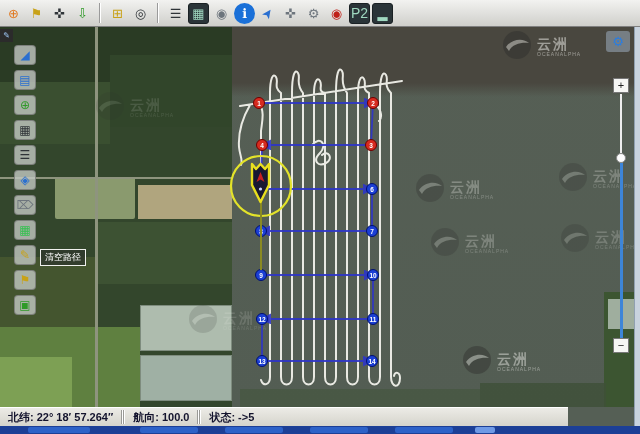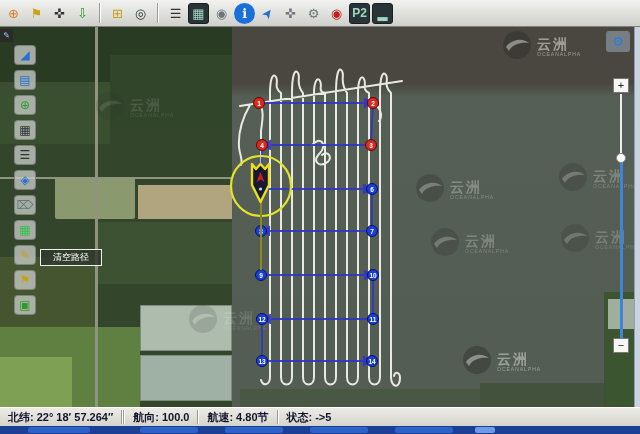--- a/index.html
+++ b/index.html
@@ -11,38 +11,38 @@
     background:linear-gradient(#f2f2f0,#cfcfcb);border-bottom:1px solid #7f7f7f;
     display:flex;align-items:center;padding:0 3px;gap:2px;}
   .tb-btn{width:21px;height:21px;display:flex;align-items:center;justify-content:center;
     font-size:13px;border-radius:3px;cursor:pointer;}
   .tb-sep{width:2px;height:20px;margin:0 4px;border-left:1px solid #9a9a9a;border-right:1px solid #fff;}
   .c-orange{color:#e07820}.c-yellow{color:#c8a218}.c-dark{color:#2f3438}
   .c-green{color:#2f9a28}.c-gray{color:#6d757d}.c-blue{color:#2a6fd0}
   .c-red{color:#c02018}.c-greenish{color:#35c050}
   .tile-dark{background:#2a3438;color:#9fd8c0;border:1px solid #1a2124;}
   .tile-blue{background:#1a70d8;color:#fff;border-radius:50%;}
-  .small-text{font-size:12px;font-weight:bold;}
+  .small-text{font-size:14px;font-weight:normal;}
   .rot-up{transform:rotate(-55deg);}
 
   
   .map{position:absolute;left:0;top:27px;width:640px;height:380px;overflow:hidden;}
   .terr{position:absolute;}
   .overlay{position:absolute;left:0;top:0;pointer-events:none;}
 
   
   .wm{position:absolute;display:flex;align-items:center;gap:5px;pointer-events:none;}
   .wm-t b{display:block;color:#f2f2ee;font-size:14px;font-weight:bold;letter-spacing:2px;line-height:14px;}
   .wm-t i{display:block;color:#e8e8e4;font-style:normal;font-size:5px;letter-spacing:1px;line-height:6px;}
 
   
   .sb-btn{position:absolute;left:14px;width:22px;height:20px;display:flex;align-items:center;
     justify-content:center;font-size:12px;background:rgba(195,200,195,.8);
     border:1px solid rgba(110,110,110,.7);border-radius:4px;cursor:pointer;}
-  .tooltip{position:absolute;left:40px;top:222px;padding:1px 12px;font-size:9px;color:#fff;
+  .tooltip{position:absolute;left:40px;top:222px;padding:1px 4px;font-size:9px;color:#fff;
     background:rgba(48,58,45,.85);border:1px solid #f0f0ee;white-space:nowrap;}
   .drawbtn{position:absolute;left:0;top:2px;width:13px;height:13px;background:#2b2b2b;
     color:#9cc4f0;font-size:8px;display:flex;align-items:center;justify-content:center;}
 
   
   .wp{position:absolute;width:12px;height:12px;border-radius:50%;color:#fff;font-size:6.5px;
     font-weight:bold;display:flex;align-items:center;justify-content:center;cursor:pointer;}
   .wp.blue{background:var(--wp-blue);border:1px solid #001070;}
   .wp.red{background:var(--wp-red);border:1px solid #6e0000;}
 
@@ -54,21 +54,21 @@
     color:#222;font-size:11px;line-height:12px;text-align:center;cursor:pointer;}
   .ztrack-top{position:absolute;left:620px;top:67px;width:2px;height:59px;background:#eee;}
   .ztrack-bot{position:absolute;left:620px;top:136px;width:3px;height:175px;background:#3d85d8;}
   .zknob{position:absolute;left:616px;top:126px;width:10px;height:10px;border-radius:50%;
     background:#fdfdfd;border:1px solid #8a8a8a;cursor:pointer;}
 
   
   .rborder{position:absolute;left:634px;top:27px;width:6px;height:399px;background:#c8d3de;border-left:1px solid #90a0b0;}
 
   
-  .statusbar{position:absolute;left:0;top:407px;width:640px;height:19px;
+  .statusbar{position:absolute;left:0;top:407px;width:568px;height:19px;
     background:linear-gradient(#ecebe6,#d5d4cc);border-top:1px solid #fff;
     display:flex;align-items:center;font-size:11px;color:#14142e;font-weight:bold;}
   .sb-item{padding:0 8px;white-space:nowrap;}
   .sb-l{margin-right:3px;}
   .sb-sep2{width:2px;height:14px;border-left:1px solid #9a9a96;border-right:1px solid #fff;}
 
   
   .taskbar{position:absolute;left:0;top:426px;width:640px;height:8px;background:var(--taskbar-blue);}
   .tk{position:absolute;top:1px;height:6px;background:#2d62c8;border-radius:2px;cursor:pointer;}
 </style>
@@ -282,21 +282,20 @@
   </div>
 
   <div class="rborder"></div>
 
   <div class="statusbar">
       <div class="sb-item"><span class="sb-l">北纬:</span><span class="sb-v">22° 18′ 57.264″</span></div>
       <div class="sb-sep2"></div>
       <div class="sb-sep2"></div>
       <div class="sb-item"><span class="sb-l">航向:</span><span class="sb-v">100.0</span></div>
       <div class="sb-sep2"></div>
-      <div class="sb-item"><span class="sb-l">航速:</span><span class="sb-v">4.80节</span></div>
       <div class="sb-sep2"></div>
       <div class="sb-item"><span class="sb-l">状态:</span><span class="sb-v">-&gt;5</span></div>
     </div>
 
   <div class="taskbar">
     <div class="tk" style="left:28px;width:62px;"></div>
     <div class="tk" style="left:140px;width:58px;"></div>
     <div class="tk" style="left:225px;width:58px;"></div>
     <div class="tk" style="left:310px;width:58px;"></div>
     <div class="tk" style="left:395px;width:58px;"></div>

